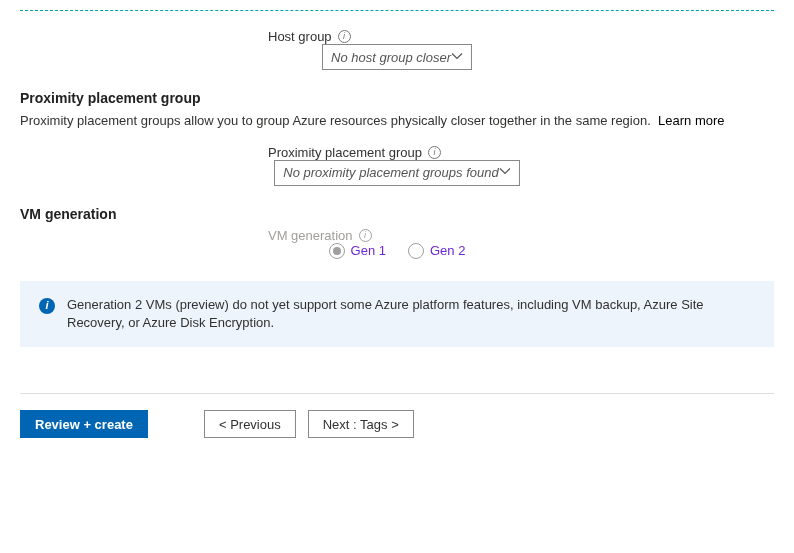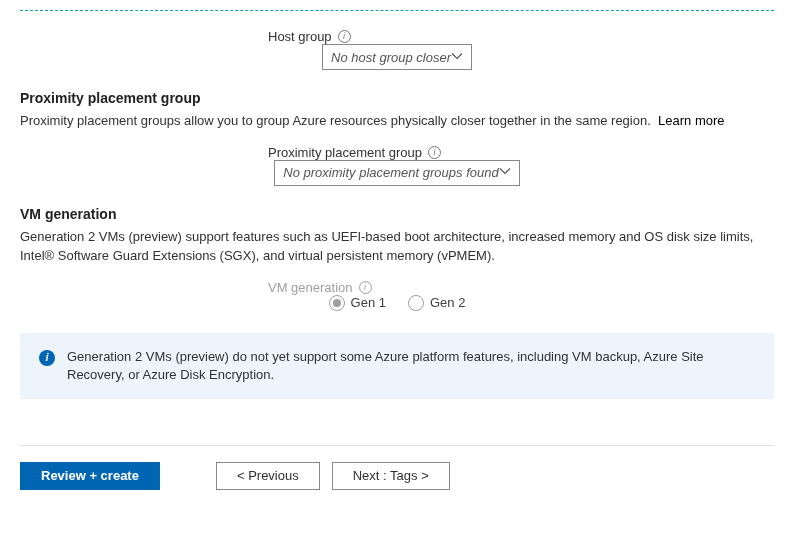--- a/index.html
+++ b/index.html
@@ -36,21 +36,21 @@
   .section-desc { color: #323130; line-height: 1.45; margin-bottom: 14px; }
   .learn { color: #000000; text-decoration: none; cursor: pointer; }
   .info-icon {
     display: inline-flex; align-items: center; justify-content: center;
     width: 13px; height: 13px; border: 1px solid #777; border-radius: 50%;
     font-size: 9px; color: #777; font-style: italic; line-height: 1;
     cursor: help;
   }
   .radio-group { display: flex; gap: 22px; align-items: center; }
   .radio {
-    display: inline-flex; align-items: center; gap: 6px; color: #404040;
+    display: inline-flex; align-items: center; gap: 6px; color: #6d28d9;
   }
   .radio .circle {
     width: 16px; height: 16px; border: 1px solid #a19f9d; border-radius: 50%;
     display: inline-flex; align-items: center; justify-content: center;
   }
   .radio .dot {
     width: 8px; height: 8px; border-radius: 50%; background: #a19f9d;
   }
   .info-box {
     display: flex; gap: 12px; align-items: flex-start;
@@ -65,21 +65,21 @@
     margin-top: 2px;
   }
   .footer {
     margin-top: 46px;
     border-top: 1px solid #e1dfdd;
     padding-top: 16px;
     display: flex; align-items: center; gap: 56px;
   }
   .btn-group { display: flex; gap: 12px; }
   .btn {
-    height: 28px; padding: 0 20px; font-size: 13px;
+    height: 28px; padding: 0 14px; font-size: 13px;
     display: inline-flex; align-items: center; justify-content: center;
     cursor: pointer; user-select: none;
   }
   .btn.primary { background: #0065b3; color: #fff; border: 1px solid #0065b3; font-weight: 600; }
   .btn.secondary { background: #fff; color: #323130; border: 1px solid #8a8886; }
 </style>
 </head>
 <body>
 
 <div class="page">
@@ -118,21 +118,20 @@
         <span class="chev">
           <svg width="12" height="12" viewBox="0 0 12 12">
               <path d="M1 3.5 L6 8.5 L11 3.5" fill="none" stroke="#555" stroke-width="1.2"></path>
             </svg>
         </span>
       </div>
     </div>
   </div>
 
   <div class="section-head">VM generation</div>
-  <div class="section-desc">Generation 2 VMs (preview) support features such as UEFI-based boot architecture, increased memory and OS disk size limits, Intel® Software Guard Extensions (SGX), and virtual persistent memory (vPMEM).</div>
 
   <div class="row">
     <div class="label-col disabled">
       <span>VM generation</span>
       <span class="info-icon" style="border-color:#a19f9d;color:#a19f9d;">i</span>
     </div>
     <div class="field-col">
       <div class="radio-group">
         <label class="radio">
           <span class="circle">

